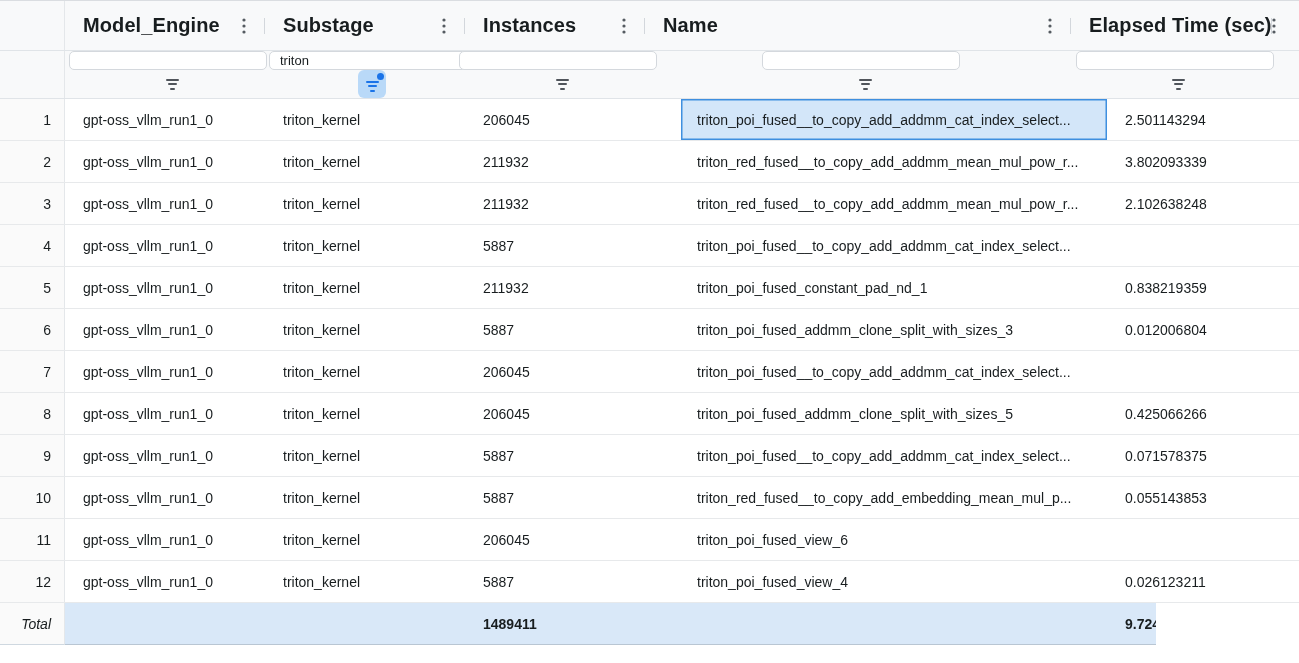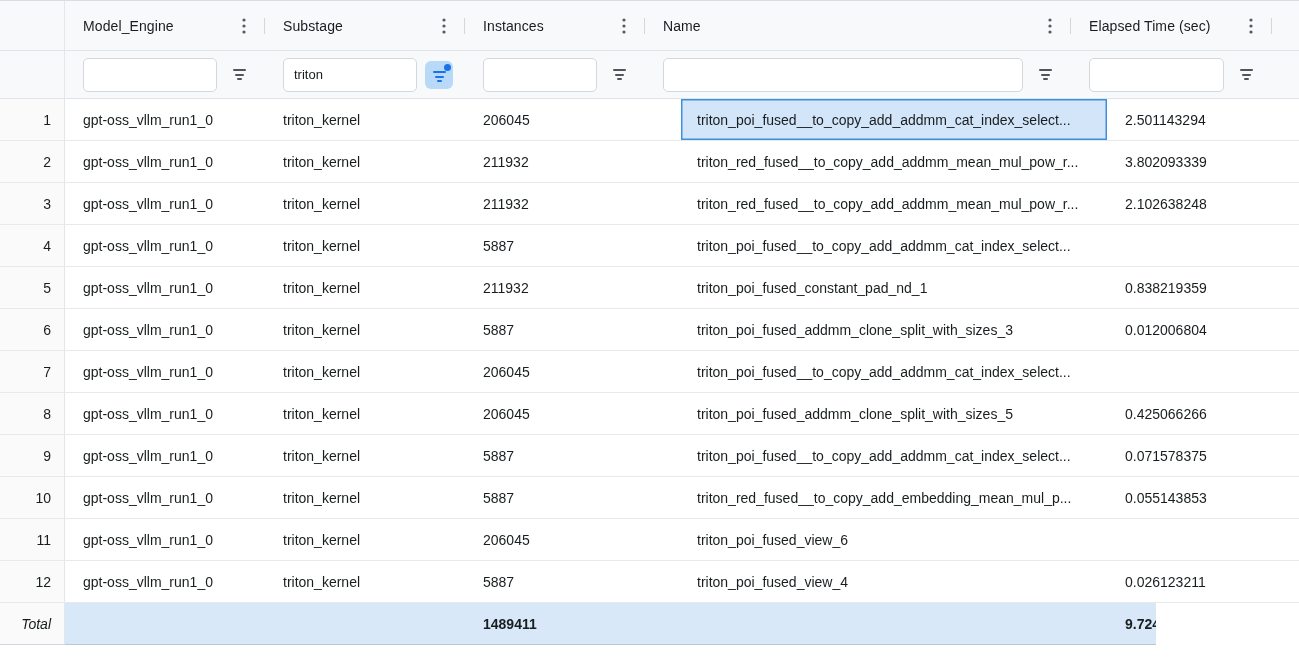--- a/index.html
+++ b/index.html
@@ -15,26 +15,26 @@
   .c-inst { width: 180px; flex: none; }
   .c-name { width: 426px; flex: none; }
   .c-el   { width: 201px; flex: none; }
   .fill   { flex: 1; }
 
   
   .header-row { display: flex; height: 50px; background: #f8f9fa; border-bottom: 1px solid #e0e4e8; }
   .corner-cell { border-right: 1px solid #e4e7ea; background: #f8f9fa; }
   .hcell { display: flex; align-items: center; padding: 0 14px 0 18px; position: relative; cursor: pointer; }
   .hcell::after { content: ""; position: absolute; right: 0; top: 17px; width: 1px; height: 16px; background: #d3d7dc; }
-  .hlabel { font-size: 14px; font-weight: 400; letter-spacing: 0.1px; white-space: nowrap; }
+  .hlabel { font-size: 20px; font-weight: 700; letter-spacing: 0.1px; white-space: nowrap; }
   .kebab { margin-left: auto; display: flex; align-items: center; justify-content: center; width: 14px; height: 20px; cursor: pointer; }
 
   
   .filter-row { display: flex; height: 48px; background: #f8f9fa; border-bottom: 1px solid #e0e4e8; }
-  .fcell { display: flex; align-items: center; padding: 0 12px 0 18px; }
+  .fcell { display: flex; align-items: center; padding: 0 12px 0 18px; flex-direction: column; }
   .finput { flex: 1; min-width: 0; height: 34px; border: 1px solid #d4d8dd; border-radius: 5px; background: #ffffff; padding: 0 10px; font-family: "Liberation Sans", sans-serif; font-size: 13px; color: #181d1f; outline: none; }
   .fbtn { width: 28px; height: 28px; margin-left: 8px; flex: none; display: flex; align-items: center; justify-content: center; background: none; border: none; cursor: pointer; position: relative; border-radius: 6px; }
   .fbars { display: block; }
   .fbars i { display: block; height: 2px; border-radius: 1px; background: #50555b; margin: 2.5px auto; }
   .fbars i:nth-child(1) { width: 13px; }
   .fbars i:nth-child(2) { width: 9px; }
   .fbars i:nth-child(3) { width: 5px; }
   .fbtn.active { background: #b9d9f8; }
   .fbtn.active .fbars { margin-top: 4px; }
   .fbtn.active .fbars i { background: #1a73e8; }

